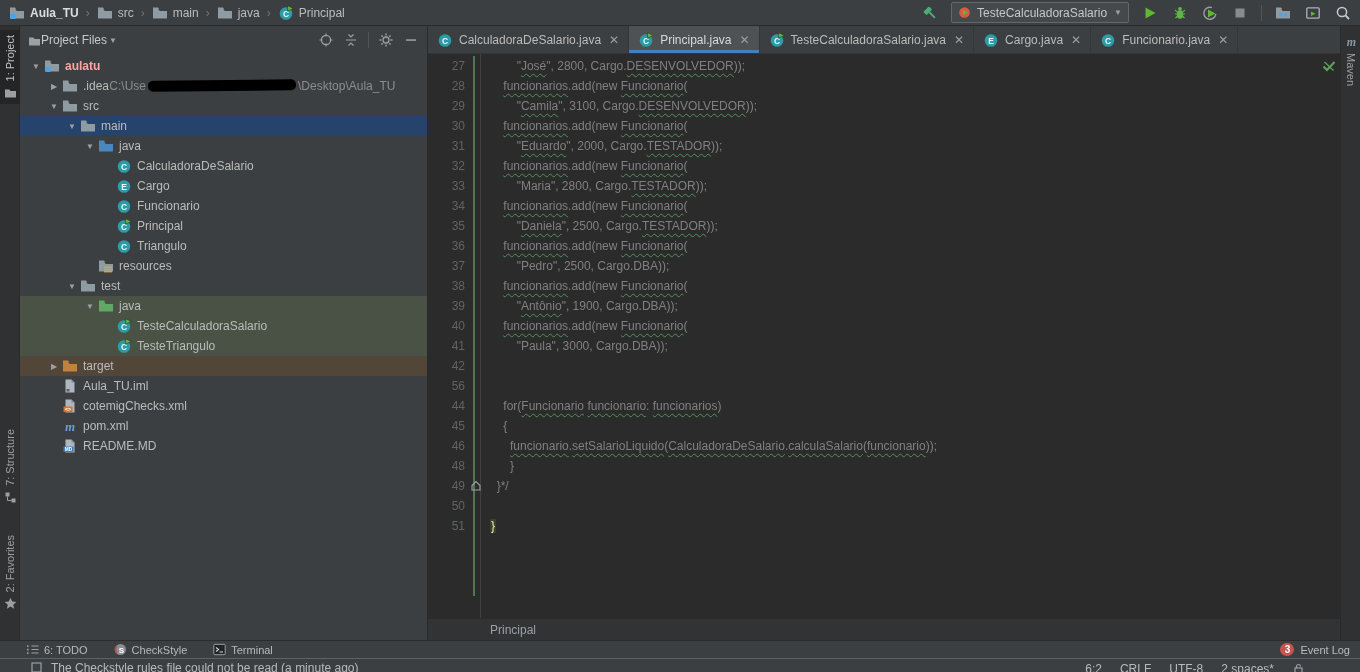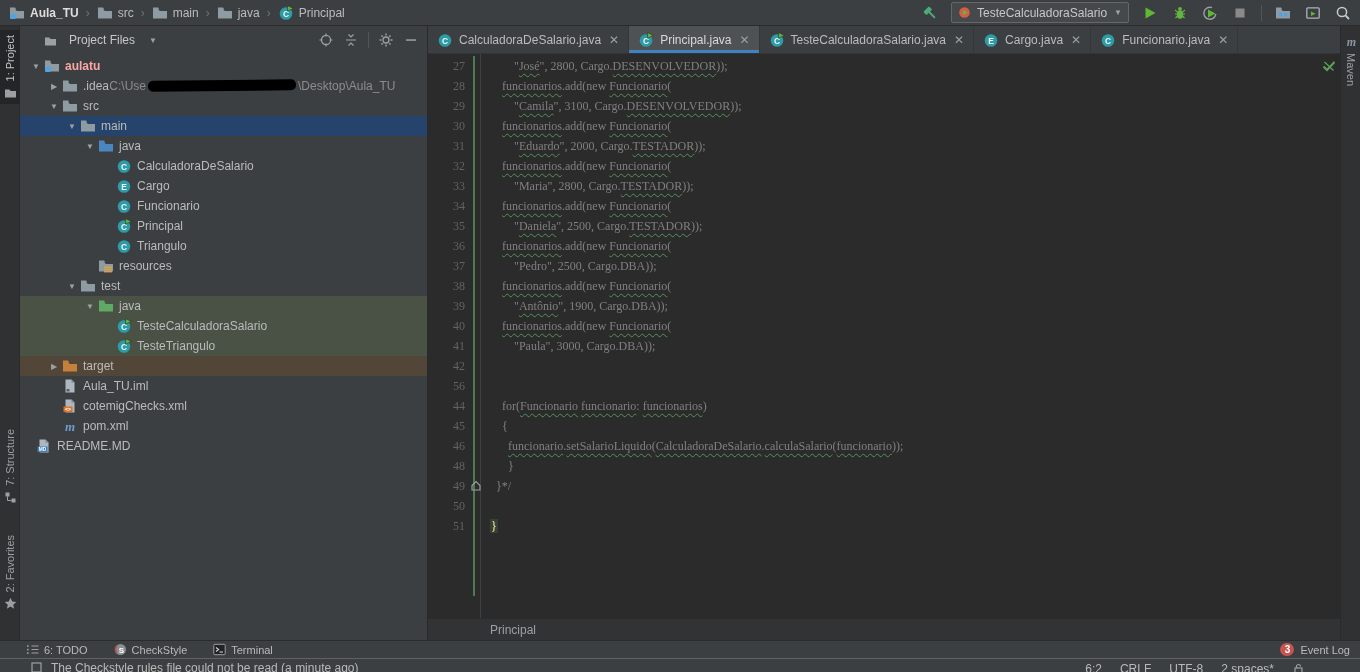--- a/index.html
+++ b/index.html
@@ -30,21 +30,21 @@
   .rstrip { border-left:1px solid #282a2c; }
   .sbtn { position:absolute; left:0; width:20px; display:flex; flex-direction:column;
     align-items:center; gap:5px; color:#9da0a3; font-size:11px; padding:5px 0; cursor:default; }
   .sbtn.active { background:#232527; color:#c0c3c6; }
   .vtext-up { writing-mode:vertical-lr; transform:rotate(180deg); white-space:nowrap; }
   .vtext-dn { writing-mode:vertical-rl; white-space:nowrap; }
 
   
   .ppanel { width:408px; background:#3c3f41; display:flex; flex-direction:column;
     border-right:1px solid #282a2c; flex:none; }
-  .phead { height:28px; display:flex; align-items:center; padding:0 8px; gap:12px;margin-left:16px; }
+  .phead { height:28px; display:flex; align-items:center; padding:0 8px; gap:0; }
   .phead .ptitle { color:#c7c7c7; }
   .phead .pcaret { font-size:8px; color:#9da0a3; margin-left:2px; }
   .phead-icons { margin-left:auto; display:flex; align-items:center; gap:9px; }
   .ptree { flex:1; overflow:hidden; padding-top:2px; }
   .trow { height:20px; display:flex; align-items:center; white-space:nowrap; cursor:default; }
   .trow.selected { background:#26436b; }
   .trow.test { background:#4a5246; }
   .trow.excluded { background:#514638; }
   .arrow { width:16px; flex:none; text-align:center; color:#9da0a3; font-size:8px; }
   .tlabel { color:#bbbbbb; margin-left:5px; }
@@ -57,21 +57,21 @@
   .ecol { flex:1; display:flex; flex-direction:column; background:#2b2b2b; min-width:0; }
   .tabbar { height:28px; background:#3c3f41; display:flex; align-items:stretch;
     border-bottom:1px solid #323537; flex:none; }
   .tab { display:flex; align-items:center; gap:6px; padding:0 9px; color:#bbbbbb;
     border-right:1px solid #343739; cursor:default; position:relative; }
   .tab.active { background:#4e5254; color:#d8d8d8; }
   .tab.active::after { content:""; position:absolute; left:0; right:0; bottom:0; height:3px; background:#4081bf; }
   .tab .x { color:#9da0a3; font-size:12px; margin-left:2px; }
 
   .codearea { flex:1; position:relative; overflow:hidden; padding-top:2px;
-    font-family:Liberation Serif, serif; font-size:12px; line-height:20px; }
+    font-family:Liberation Sans, sans-serif; font-size:12px; line-height:20px; }
   .gutline { position:absolute; left:52px; top:0; bottom:0; width:1px; background:#3f4245; }
   .vcsbar  { position:absolute; left:45px; top:2px; height:540px; width:2px; background:#4e7a52; }
   .code-line { display:flex; height:20px; position:relative; }
   .ln { width:37px; flex:none; text-align:right; color:#606366; }
   .gut2 { width:25px; flex:none; position:relative; }
   .gut2 .foldico { position:absolute; left:5px; top:3px; }
   .ctext { color:#808080; white-space:pre; }
   .wavy { text-decoration-line:underline; text-decoration-style:wavy;
     text-decoration-color:#549159; text-decoration-thickness:1px; text-underline-offset:3px; }
   .brace-hl { background:#344134; color:#ffef98; padding:0 1px; }
@@ -482,21 +482,21 @@
         </div>
         <div class="trow" style="padding-left: 26px;">
           <span class="arrow"></span>
           <span class="ico16">
             <svg width="16" height="16" viewBox="0 0 16 16">
               <text x="8" y="12.5" font-size="13" font-style="italic" font-weight="bold" text-anchor="middle" fill="#6f9bd1" font-family="serif">m</text>
             </svg>
           </span>
           <span class="tlabel">pom.xml</span>
         </div>
-        <div class="trow" style="">
+        <div class="trow" style="padding-left: 26px;">
           <span class="arrow"></span>
           <span class="ico16">
             <svg width="16" height="16" viewBox="0 0 16 16">
               <path d="M3.5 1.5 h6 l3 3 v10 h-9z" fill="#aeb7bf"></path>
               <path d="M9.5 1.5 l3 3 h-3z" fill="#7c868e"></path>
               <rect x="1.5" y="8.5" width="10" height="5.5" fill="#3f7fb5"></rect>
               <text x="6.5" y="13" font-size="4.8" font-weight="bold" text-anchor="middle" fill="#fff" font-family="sans-serif">MD</text>
             </svg>
           </span>
           <span class="tlabel">README.MD</span>

